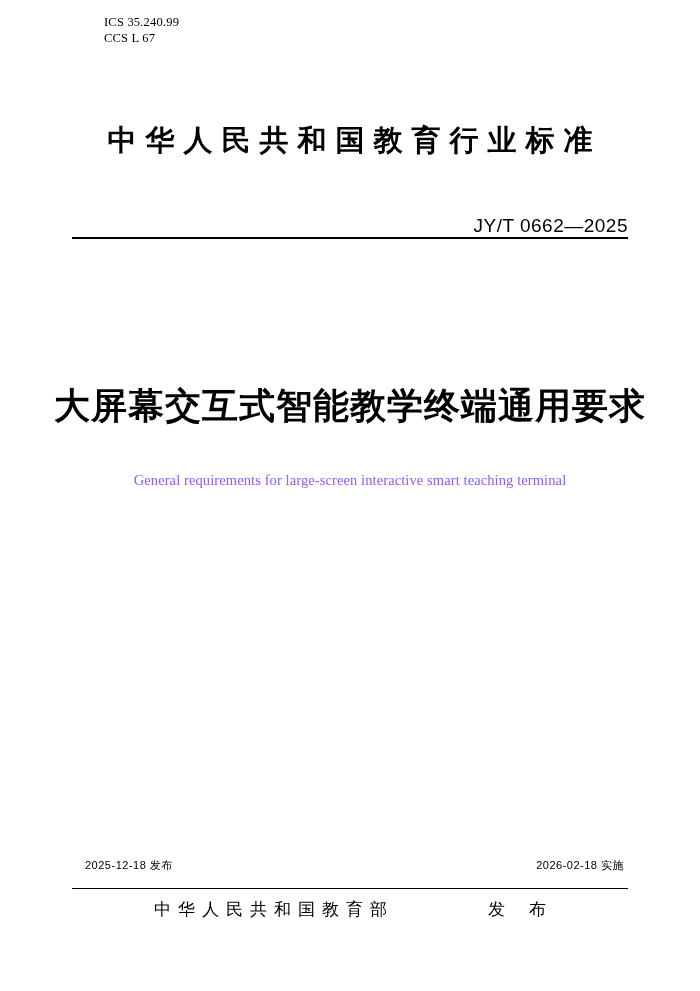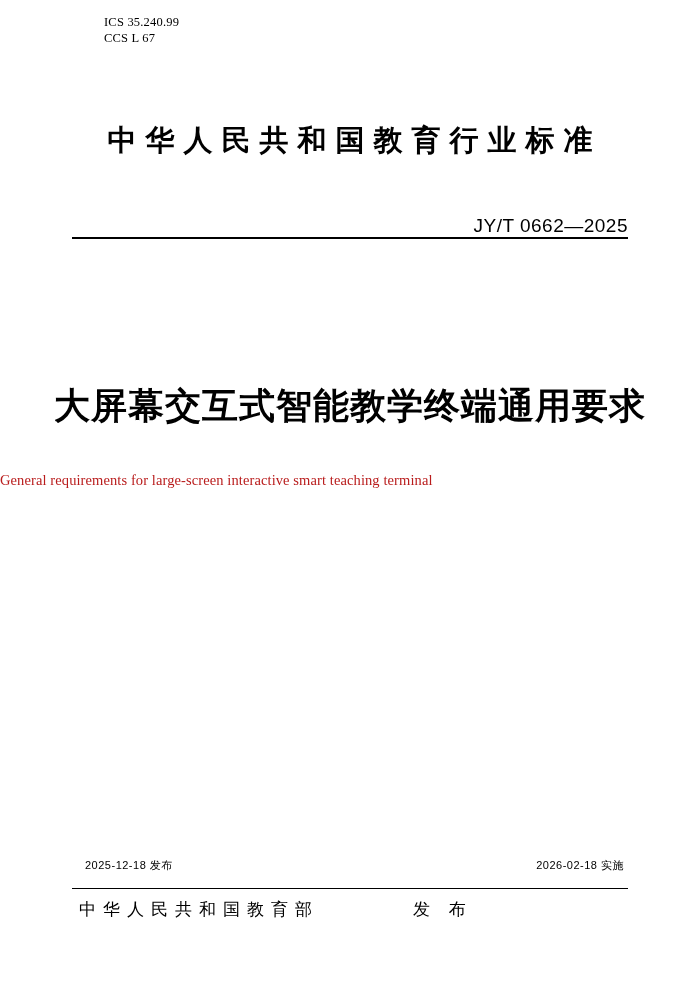--- a/index.html
+++ b/index.html
@@ -103,25 +103,25 @@
     font-weight: bold;
     font-size: 36px;
     letter-spacing: 1px;
     white-space: nowrap;
   }
   .title-en {
     position: absolute;
     left: 0;
     right: 0;
     top: 472px;
-    text-align: left;
+    text-align: center;
     font-family: "Liberation Serif", serif;
     font-size: 14.5px;
     letter-spacing: 0.1px;
-    color: #b91c1c;
+    color: #8b5cf6;
     white-space: nowrap;
   }
 
   
   .issue-date {
     position: absolute;
     left: 85px;
     top: 858px;
     font-family: "Liberation Sans", sans-serif;
     font-size: 11px;
@@ -139,21 +139,22 @@
   }
 
   
   .publisher-row {
     position: absolute;
     left: 72px;
     right: 72px;
     top: 898px;
     display: flex;
     align-items: center;
-    font-family: Liberation Sans, sans-serif;
+    justify-content: center;
+    font-family: Liberation Mono, monospace;
     font-size: 17px;
   }
   .publisher-name {
     letter-spacing: 7px;
     padding-left: 7px;
     white-space: nowrap;
   }
   .publisher-action {
     letter-spacing: 7px;
     padding-left: 7px;

